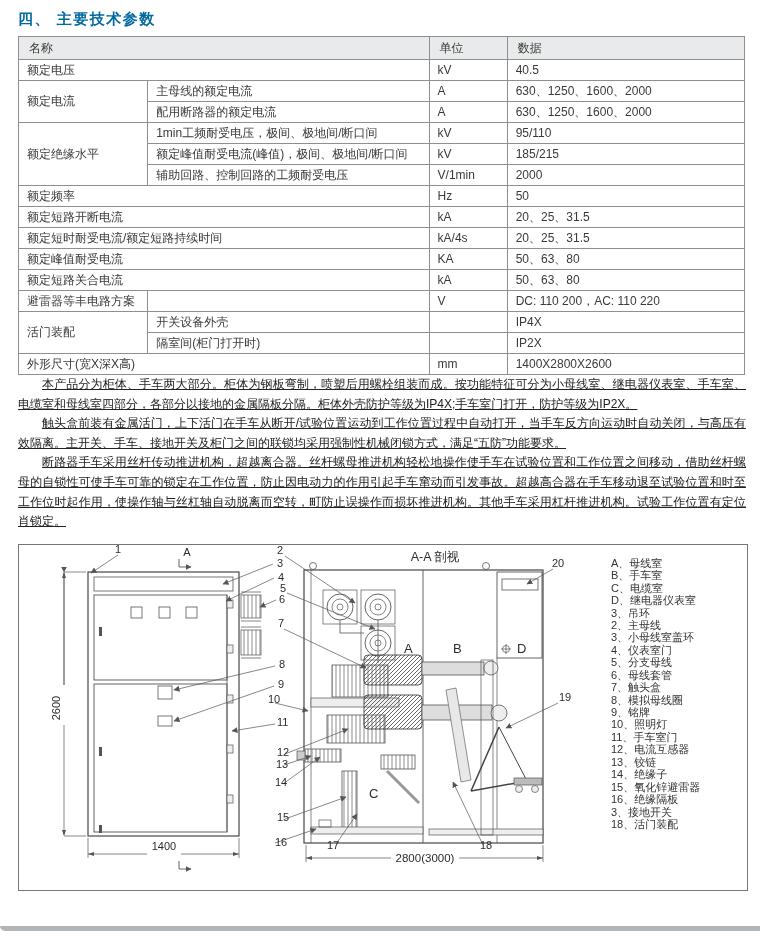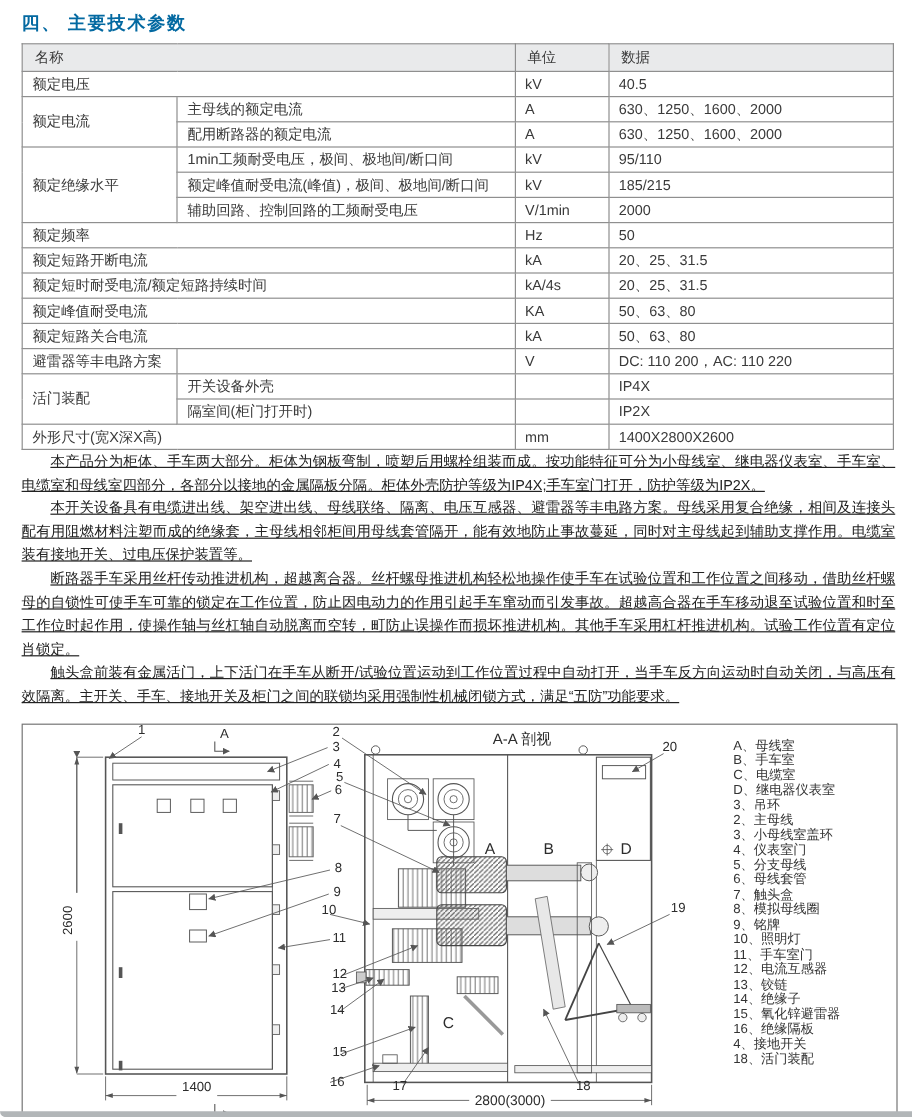--- a/index.html
+++ b/index.html
@@ -119,23 +119,22 @@
       <td colspan="2">外形尺寸(宽X深X高)</td>
       <td class="u">mm</td>
       <td class="d">1400X2800X2600</td>
     </tr>
   </tbody>
     </table>
 
 
   <div class="paras">
     <p>本产品分为柜体、手车两大部分。柜体为钢板弯制，喷塑后用螺栓组装而成。按功能特征可分为小母线室、继电器仪表室、手车室、电缆室和母线室四部分，各部分以接地的金属隔板分隔。柜体外壳防护等级为IP4X;手车室门打开，防护等级为IP2X。</p>
-    <p>本开关设备具有电缆进出线、架空进出线、母线联络、隔离、电压互感器、避雷器等丰电路方案。母线采用复合绝缘，相间及连接头配有用阻燃材料注塑而成的绝缘套，主母线相邻柜间用母线套管隔开，能有效地防止事故蔓延，同时对主母线起到辅助支撑作用。电缆室装有接地开关、过电压保护装置等。</p>
+    <p>触头盒前装有金属活门，上下活门在手车从断开/试验位置运动到工作位置过程中自动打开，当手车反方向运动时自动关闭，与高压有效隔离。主开关、手车、接地开关及柜门之间的联锁均采用强制性机械闭锁方式，满足“五防”功能要求。</p>
     <p>断路器手车采用丝杆传动推进机构，超越离合器。丝杆螺母推进机构轻松地操作使手车在试验位置和工作位置之间移动，借助丝杆螺母的自锁性可使手车可靠的锁定在工作位置，防止因电动力的作用引起手车窜动而引发事故。超越高合器在手车移动退至试验位置和时至工作位时起作用，使操作轴与丝杠轴自动脱离而空转，町防止误操作而损坏推进机构。其他手车采用杠杆推进机构。试验工作位置有定位肖锁定。</p>
-    <p>触头盒前装有金属活门，上下活门在手车从断开/试验位置运动到工作位置过程中自动打开，当手车反方向运动时自动关闭，与高压有效隔离。主开关、手车、接地开关及柜门之间的联锁均采用强制性机械闭锁方式，满足“五防”功能要求。</p>
   </div>
 
   <div class="diagram-box">
     <svg width="590" height="345" viewBox="0 0 590 345">
       <defs>
         <marker id="arr" markerWidth="7" markerHeight="7" refX="5.5" refY="3" orient="auto" markerUnits="userSpaceOnUse">
           <path d="M0,0L6,3L0,6z" fill="#555"></path>
         </marker>
         <pattern id="rb" width="4" height="4" patternUnits="userSpaceOnUse">
           <path d="M1 0V4" stroke="#8a8a8a" stroke-width="1"></path>
@@ -334,19 +333,19 @@
         <div class="legend-item">7、触头盒</div>
         <div class="legend-item">8、模拟母线圈</div>
         <div class="legend-item">9、铭牌</div>
         <div class="legend-item">10、照明灯</div>
         <div class="legend-item">11、手车室门</div>
         <div class="legend-item">12、电流互感器</div>
         <div class="legend-item">13、铰链</div>
         <div class="legend-item">14、绝缘子</div>
         <div class="legend-item">15、氧化锌避雷器</div>
         <div class="legend-item">16、绝缘隔板</div>
-        <div class="legend-item">4、接地开关</div>
+        <div class="legend-item">3、接地开关</div>
         <div class="legend-item">18、活门装配</div>
       </div>
   </div>
 </div>
 
 <div class="page-edge"></div>
 
 </body></html>

